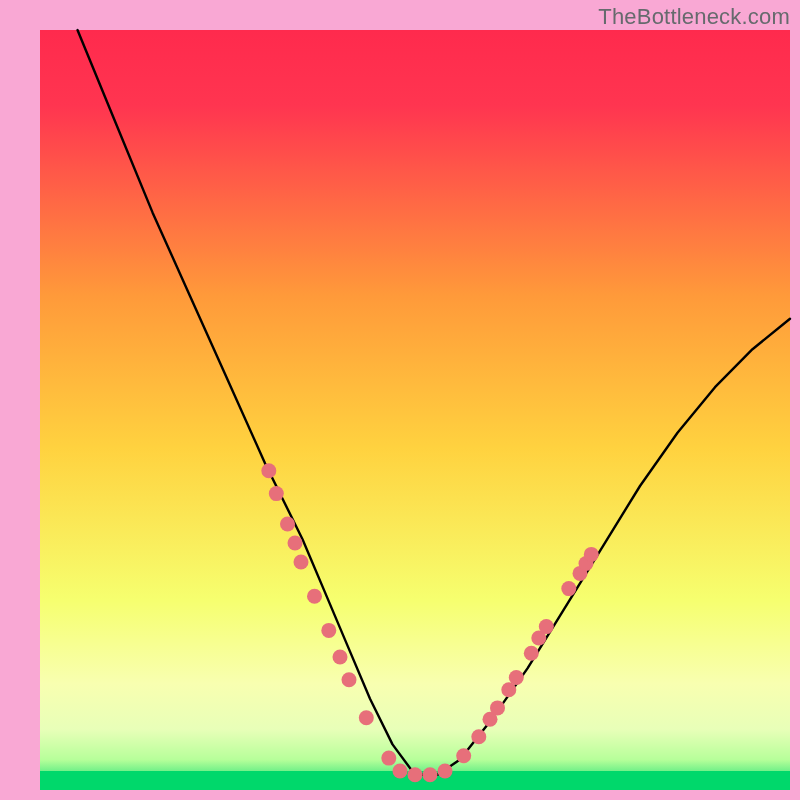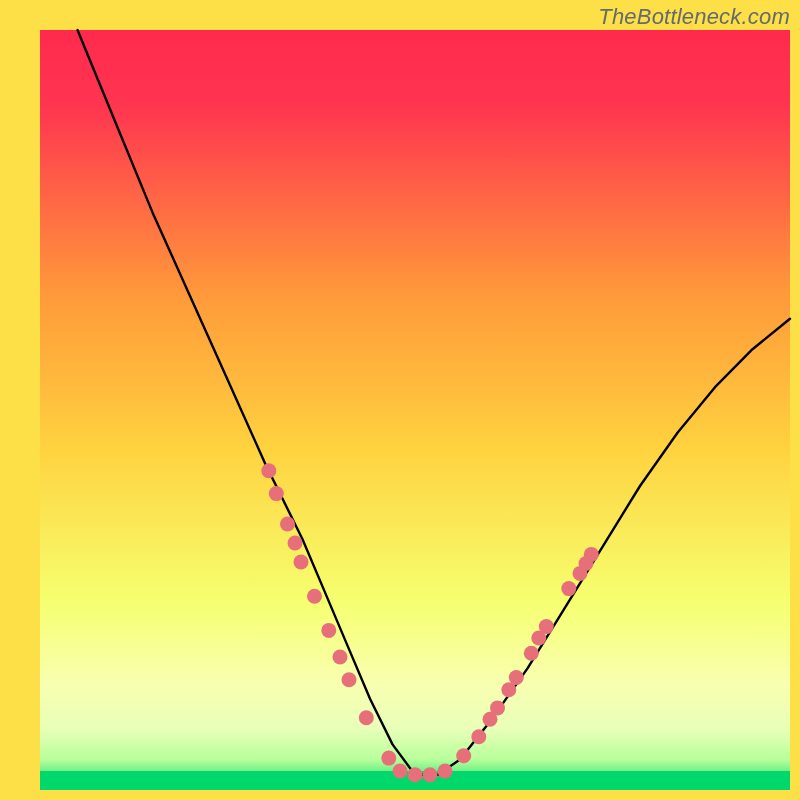--- a/index.html
+++ b/index.html
@@ -7,22 +7,21 @@
     padding: 0;
     width: 800px;
     height: 800px;
     overflow: hidden;
     font-family: Arial, Helvetica, sans-serif;
   }
   .frame {
     position: relative;
     width: 800px;
     height: 800px;
-    background: #fde047;
-    font-style: italic;
+    background: #f9a8d4;
   }
   .watermark {
     position: absolute;
     top: 4px;
     right: 10px;
     color: #666a6d;
     font-size: 22px;
     font-weight: 500;
     letter-spacing: 0.2px;
     z-index: 5;

